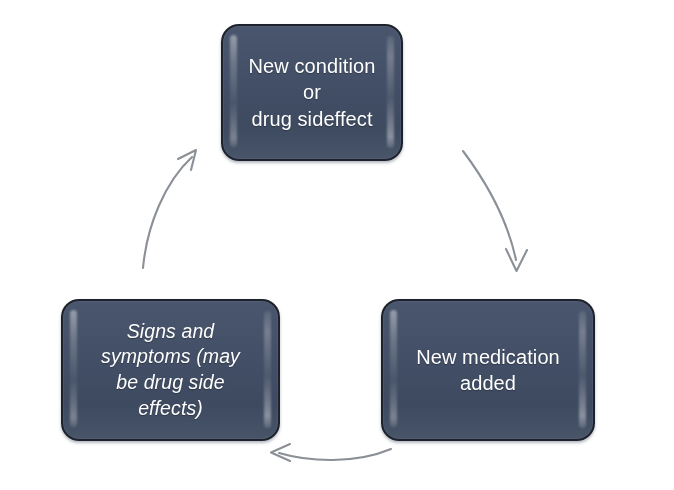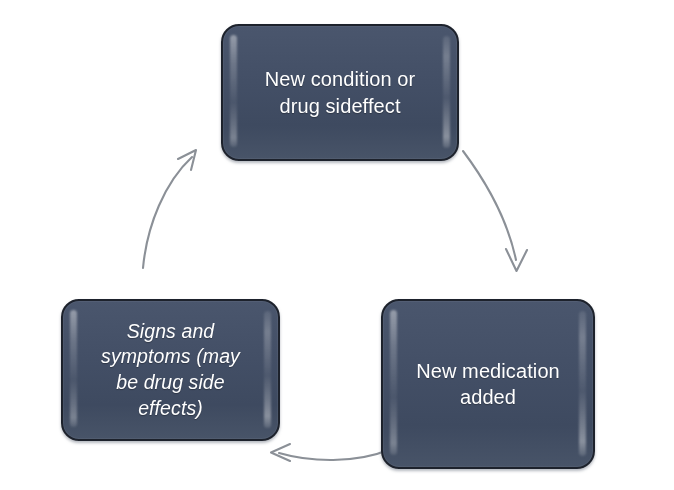--- a/index.html
+++ b/index.html
@@ -91,22 +91,22 @@
     position: relative;
     z-index: 2;
     font-size: 20px;
     line-height: 1.32;
     letter-spacing: 0.1px;
     padding: 0 14px;
     white-space: pre-line;
     text-shadow: 0 1px 1px rgba(0,0,0,0.30);
   }
 
-  #node-top    { left: 221px; top: 24px;  width: 238px; height: 137px; }
-  #node-right  { left: 381px; top: 299px; width: 214px; height: 170px; }
+  #node-top    { left: 221px; top: 24px;  width: 182px; height: 137px; }
+  #node-right  { left: 381px; top: 299px; width: 214px; height: 142px; }
   #node-left   { left: 61px;  top: 299px; width: 219px; height: 142px; }
 
   #node-left .node-label { font-size: 19.5px; font-style: italic; }
 </style>
 </head>
 <body>
 
 <div id="diagram-canvas">
 
   <svg class="arrow-layer" viewBox="0 0 674 490" width="674" height="490" xmlns="http://www.w3.org/2000/svg">

